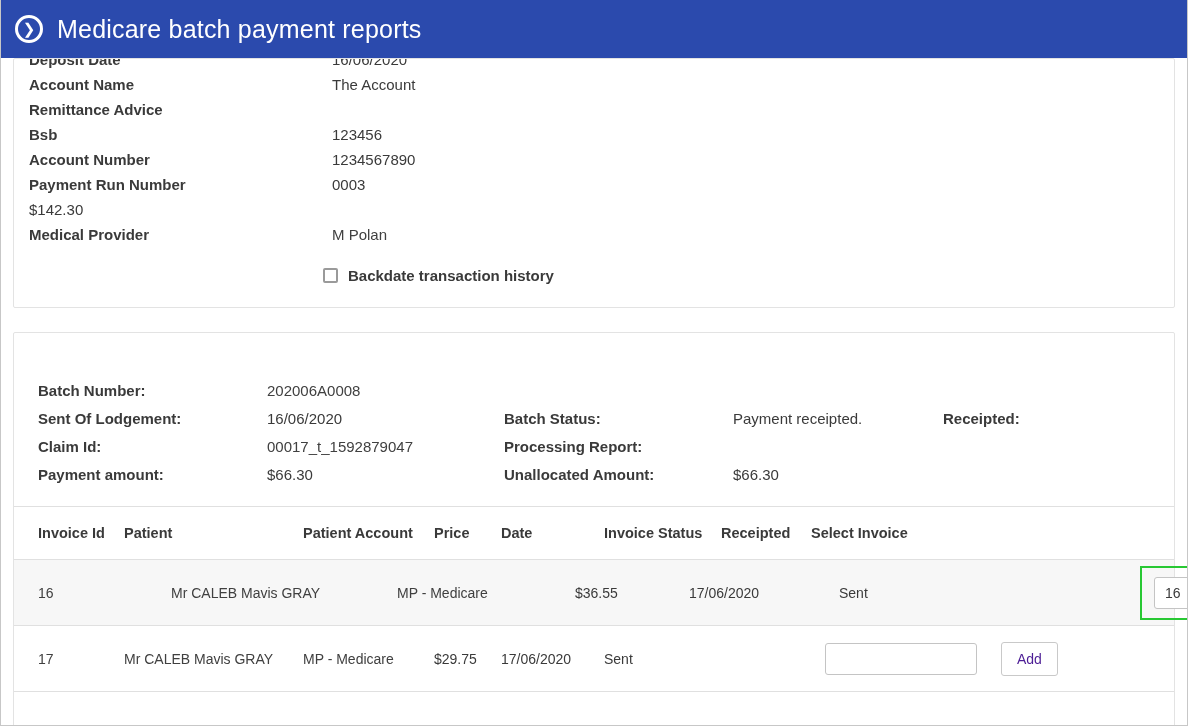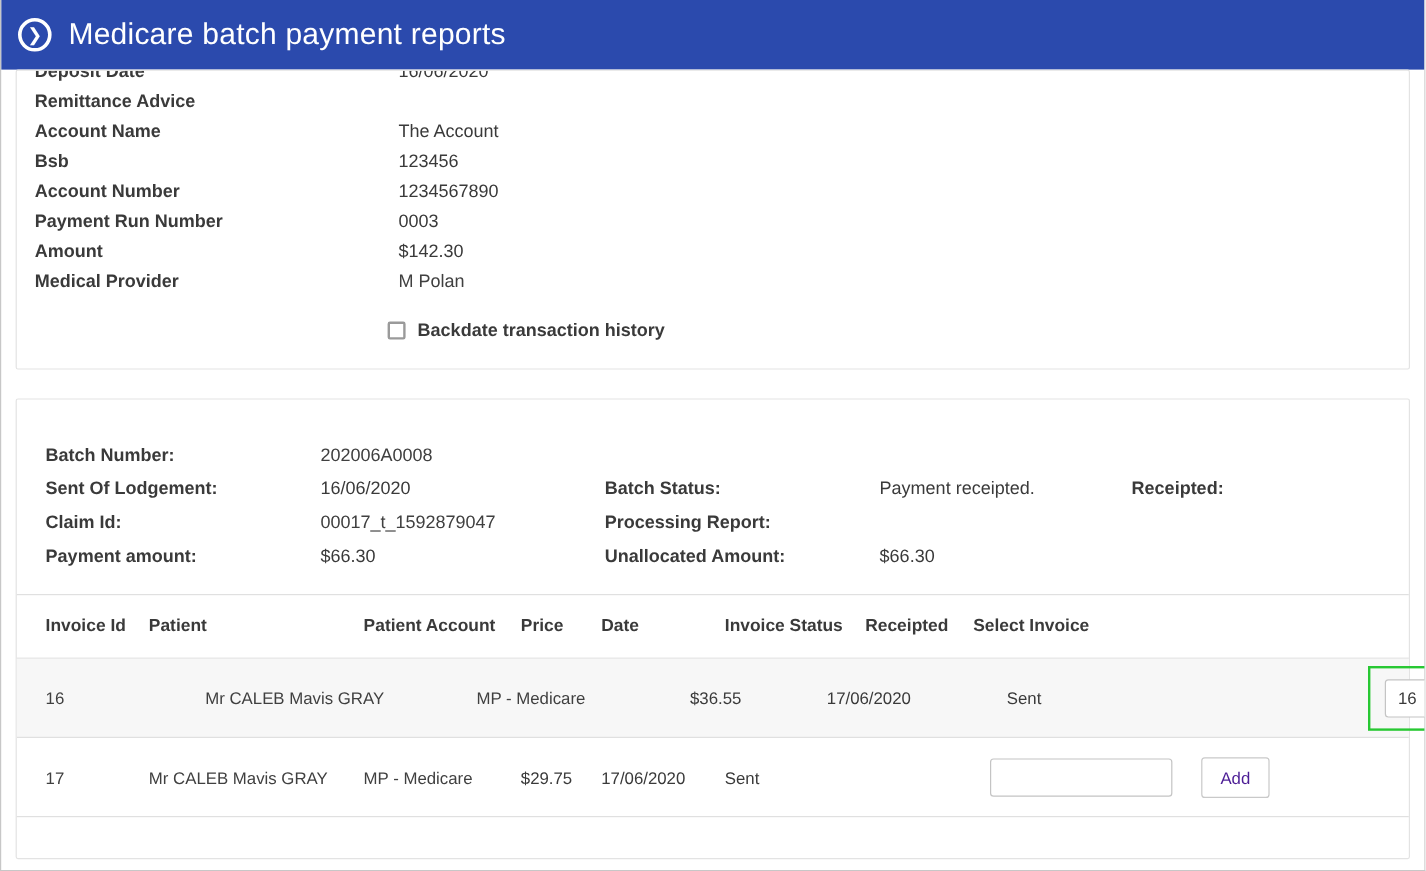--- a/index.html
+++ b/index.html
@@ -53,21 +53,21 @@
     border: 1px solid #e3e3e3;
     border-radius: 2px;
   }
   .card-details {
     height: 250px;
     padding: 0 4px 14px 15px;
     overflow: hidden;
     margin-bottom: 24px;
   }
   .card-batch {
-    padding: 32px 0 34px 0;
+    padding: 43px 0 34px 0;
   }
 
   
   .field-row {
     display: flex;
     align-items: center;
     height: 25px;
     font-size: 15px;
   }
   .field-row.clipped {
@@ -183,46 +183,45 @@
   </header>
 
   <section class="card card-details">
 
     <div class="field-row clipped">
       <span class="flabel">Deposit Date</span>
       <span class="fvalue">16/06/2020</span>
     </div>
 
     <div class="field-row">
+      <span class="flabel">Account Name</span>
+      <span class="fvalue">The Account</span>
+    </div>
+
+    <div class="field-row">
       <span class="flabel">Remittance Advice</span>
       <span class="fvalue"></span>
     </div>
 
     <div class="field-row">
-      <span class="flabel">Account Name</span>
-      <span class="fvalue">The Account</span>
-    </div>
-
-    <div class="field-row">
       <span class="flabel">Bsb</span>
       <span class="fvalue">123456</span>
     </div>
 
     <div class="field-row">
       <span class="flabel">Account Number</span>
       <span class="fvalue">1234567890</span>
     </div>
 
     <div class="field-row">
       <span class="flabel">Payment Run Number</span>
       <span class="fvalue">0003</span>
     </div>
 
     <div class="field-row">
-      <span class="flabel">Amount</span>
       <span class="fvalue">$142.30</span>
     </div>
 
     <div class="field-row">
       <span class="flabel">Medical Provider</span>
       <a class="fvalue link">M Polan</a>
     </div>
 
     <div class="checkbox-row">
       <span class="checkbox"></span>

